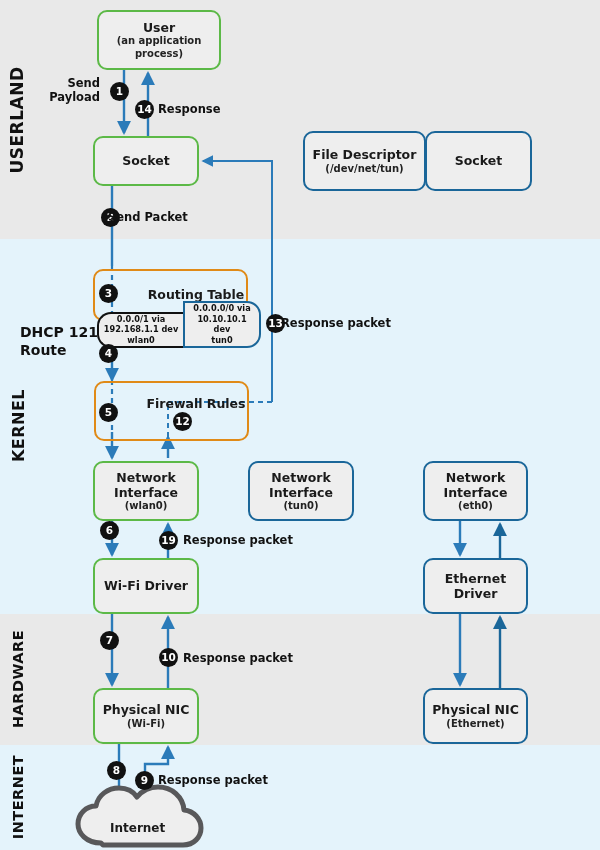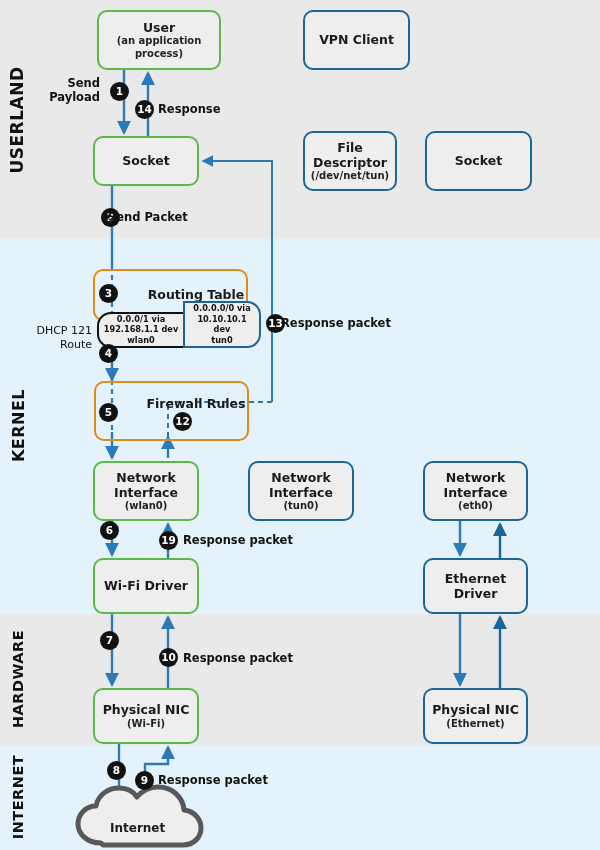--- a/index.html
+++ b/index.html
@@ -97,24 +97,23 @@
     border-right: none;
     width: 86px;
   }
   .route-cell.right {
     border: 2.5px solid #1a6699;
     border-radius: 0 14px 14px 0;
     width: 78px;
   }
   .route-label {
     position: absolute;
-    font-size: 11px;
-    font-weight: 400;
+    font-size: 14px;
+    font-weight: 700;
     color: #111111;
-    text-align: right;
     line-height: 1.25;
     white-space: nowrap;
   }
   .step {
     position: absolute;
     width: 19px;
     height: 19px;
     border-radius: 50%;
     background: #111111;
     color: #ffffff;
@@ -215,29 +214,26 @@
                L103,845 Z" fill="#eeeeee" stroke="#58585a" stroke-width="5" stroke-linejoin="round"></path>
     </g>
   </svg>
 
   <div class="node green" style="left:97px;top:10px;width:124px;height:60px;">
     <div class="title">User</div>
     <div class="sub">(an application</div>
     <div class="sub">process)</div>
   </div>
 
-  <div class="node blue" style="left:303px;top:10px;width:107px;height:60px;">
-    <div class="title">VPN Client</div>
-  </div>
 
   <div class="node green" style="left:93px;top:136px;width:106px;height:50px;">
     <div class="title">Socket</div>
   </div>
 
-  <div class="node blue" style="left:303px;top:131px;width:94px;height:60px;">
+  <div class="node blue" style="left:303px;top:131px;width:123px;height:60px;">
     <div class="title">File Descriptor</div>
     <div class="sub">(/dev/net/tun)</div>
   </div>
 
   <div class="node blue" style="left:425px;top:131px;width:107px;height:60px;">
     <div class="title">Socket</div>
   </div>
 
   <div class="node orange kernelbg" style="left:93px;top:269px;width:155px;height:52px;background:transparent;">
     <div class="title" style="margin-left:18px;">Routing Table</div>

